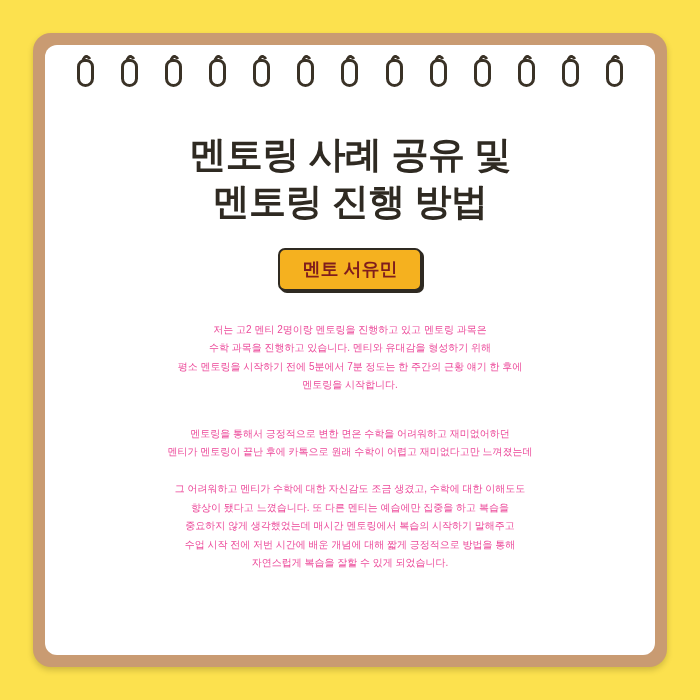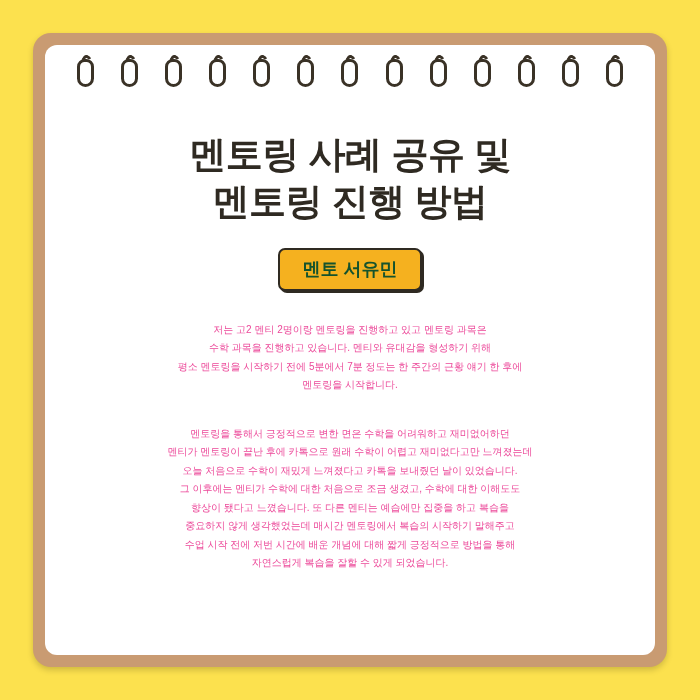--- a/index.html
+++ b/index.html
@@ -100,21 +100,21 @@
     justify-content: center;
   }
   .badge {
     display: inline-block;
     background: #f5b11f;
     border: 2.5px solid #2f2a22;
     border-radius: 7px;
     padding: 7px 22px 8px;
     font-size: 18px;
     font-weight: bold;
-    color: #14532d;
+    color: #7f1d1d;
     box-shadow: 2px 2px 0 #2f2a22;
   }
 
   .para {
     margin-top: 30px;
     font-size: 10px;
     line-height: 1.85;
     color: #ec4899;
     text-align: center;
   }
@@ -160,22 +160,22 @@
       <div class="para">
         <span>저는 고2 멘티 2명이랑 멘토링을 진행하고 있고 멘토링 과목은</span><br>
         <span>수학 과목을 진행하고 있습니다. 멘티와 유대감을 형성하기 위해</span><br>
         <span>평소 멘토링을 시작하기 전에 </span><b>5분에서 7분 정도는 한 주간의 근황 얘기</b><span> 한 후에</span><br>
         <span>멘토링을 시작합니다.</span>
       </div>
 
       <div class="para">
         <span>멘토링을 통해서 긍정적으로 변한 면은 수학을 어려워하고 재미없어하던</span><br>
         <span>멘티가 멘토링이 끝난 후에 카톡으로 원래 수학이 어렵고 재미없다고만 느껴졌는데</span><br>
-        <span>오늘 처음으로 수학이 재밌게 느껴졌다고 카톡을 보내줬던 날이 있었습니다.</span><br>
-        <span>그 이후에는 멘티가 수학에 대한 처음으로 조금 생겼고, 수학에 대한 이해도도</span><br>
+        <br>
+        <span>그 어려워하고 멘티가 수학에 대한 자신감도 조금 생겼고, 수학에 대한 이해도도</span><br>
         <span>향상이 됐다고 느꼈습니다. 또 다른 멘티는 예습에만 집중을 하고 복습을</span><br>
         <span>중요하지 않게 생각했었는데 매시간 멘토링에서 복습의 시작하기 말해주고</span><br>
         <span>수업 시작 전에 </span><b>저번 시간에 배운 개념에 대해 짧게 긍정적으로 방법을 통해</b><br>
         <b>자연스럽게 복습</b><span>을 잘할 수 있게 되었습니다.</span>
       </div>
 
     </div>
   </div>
 </div>
 

